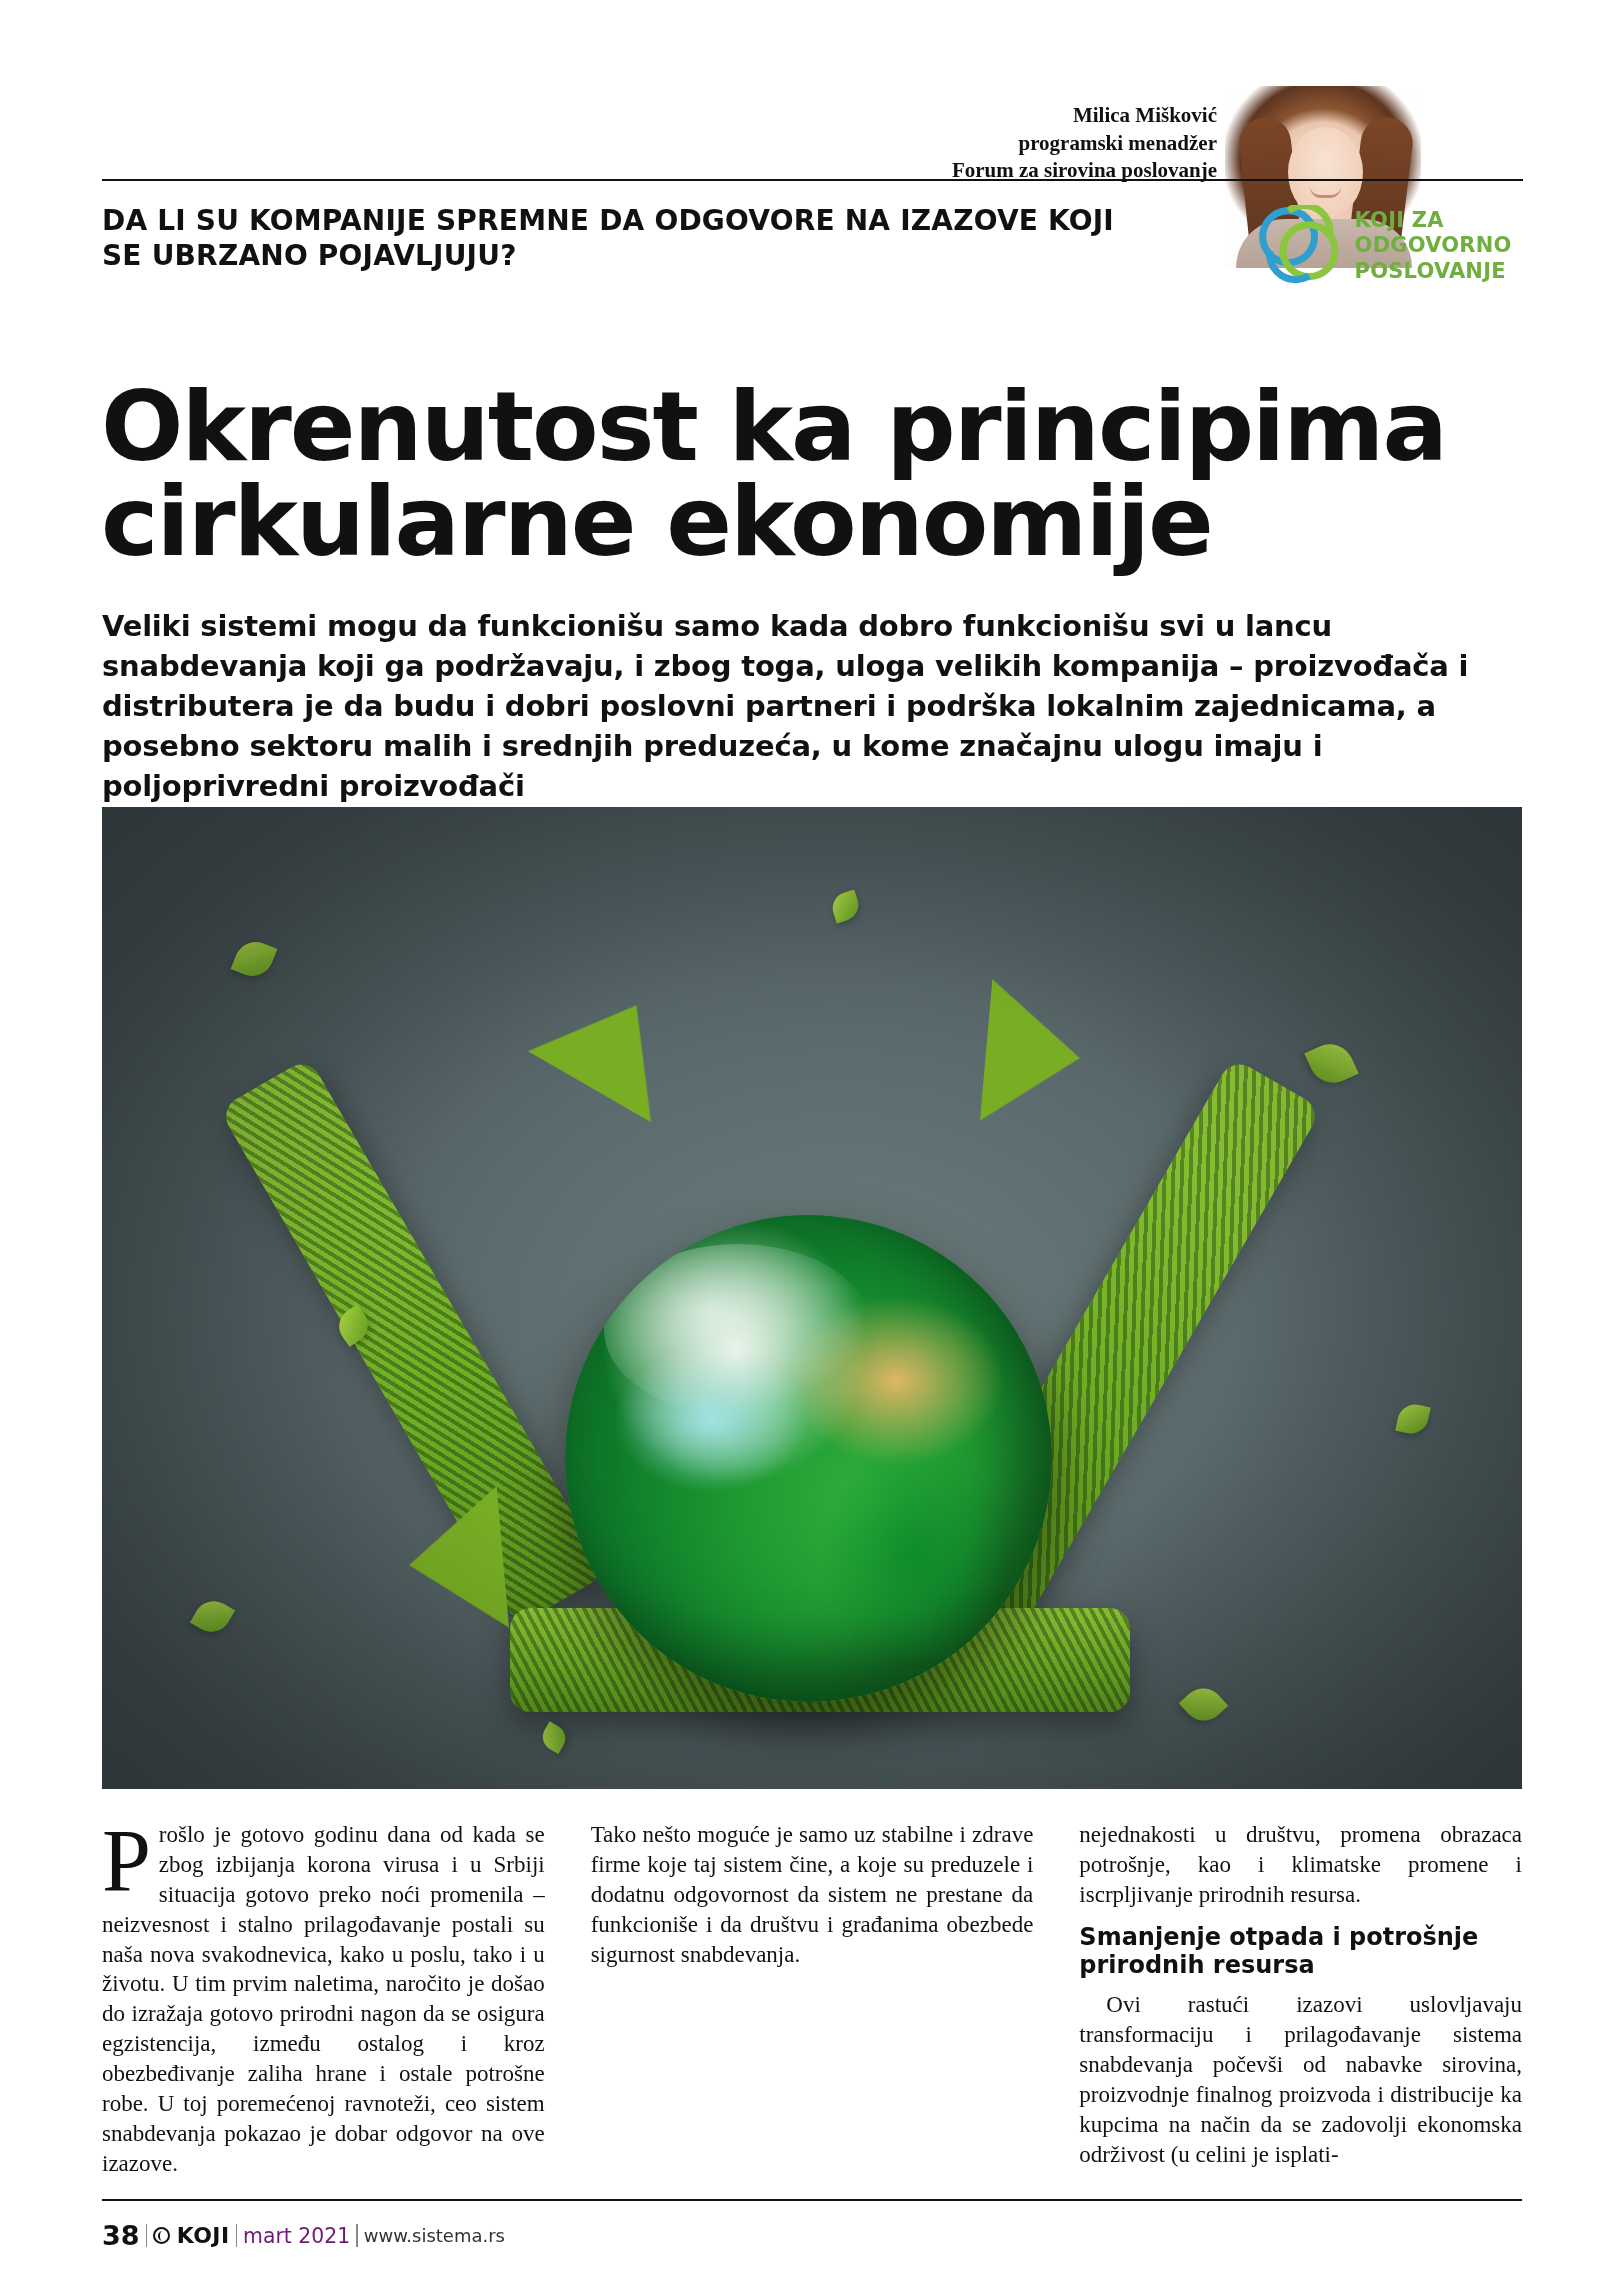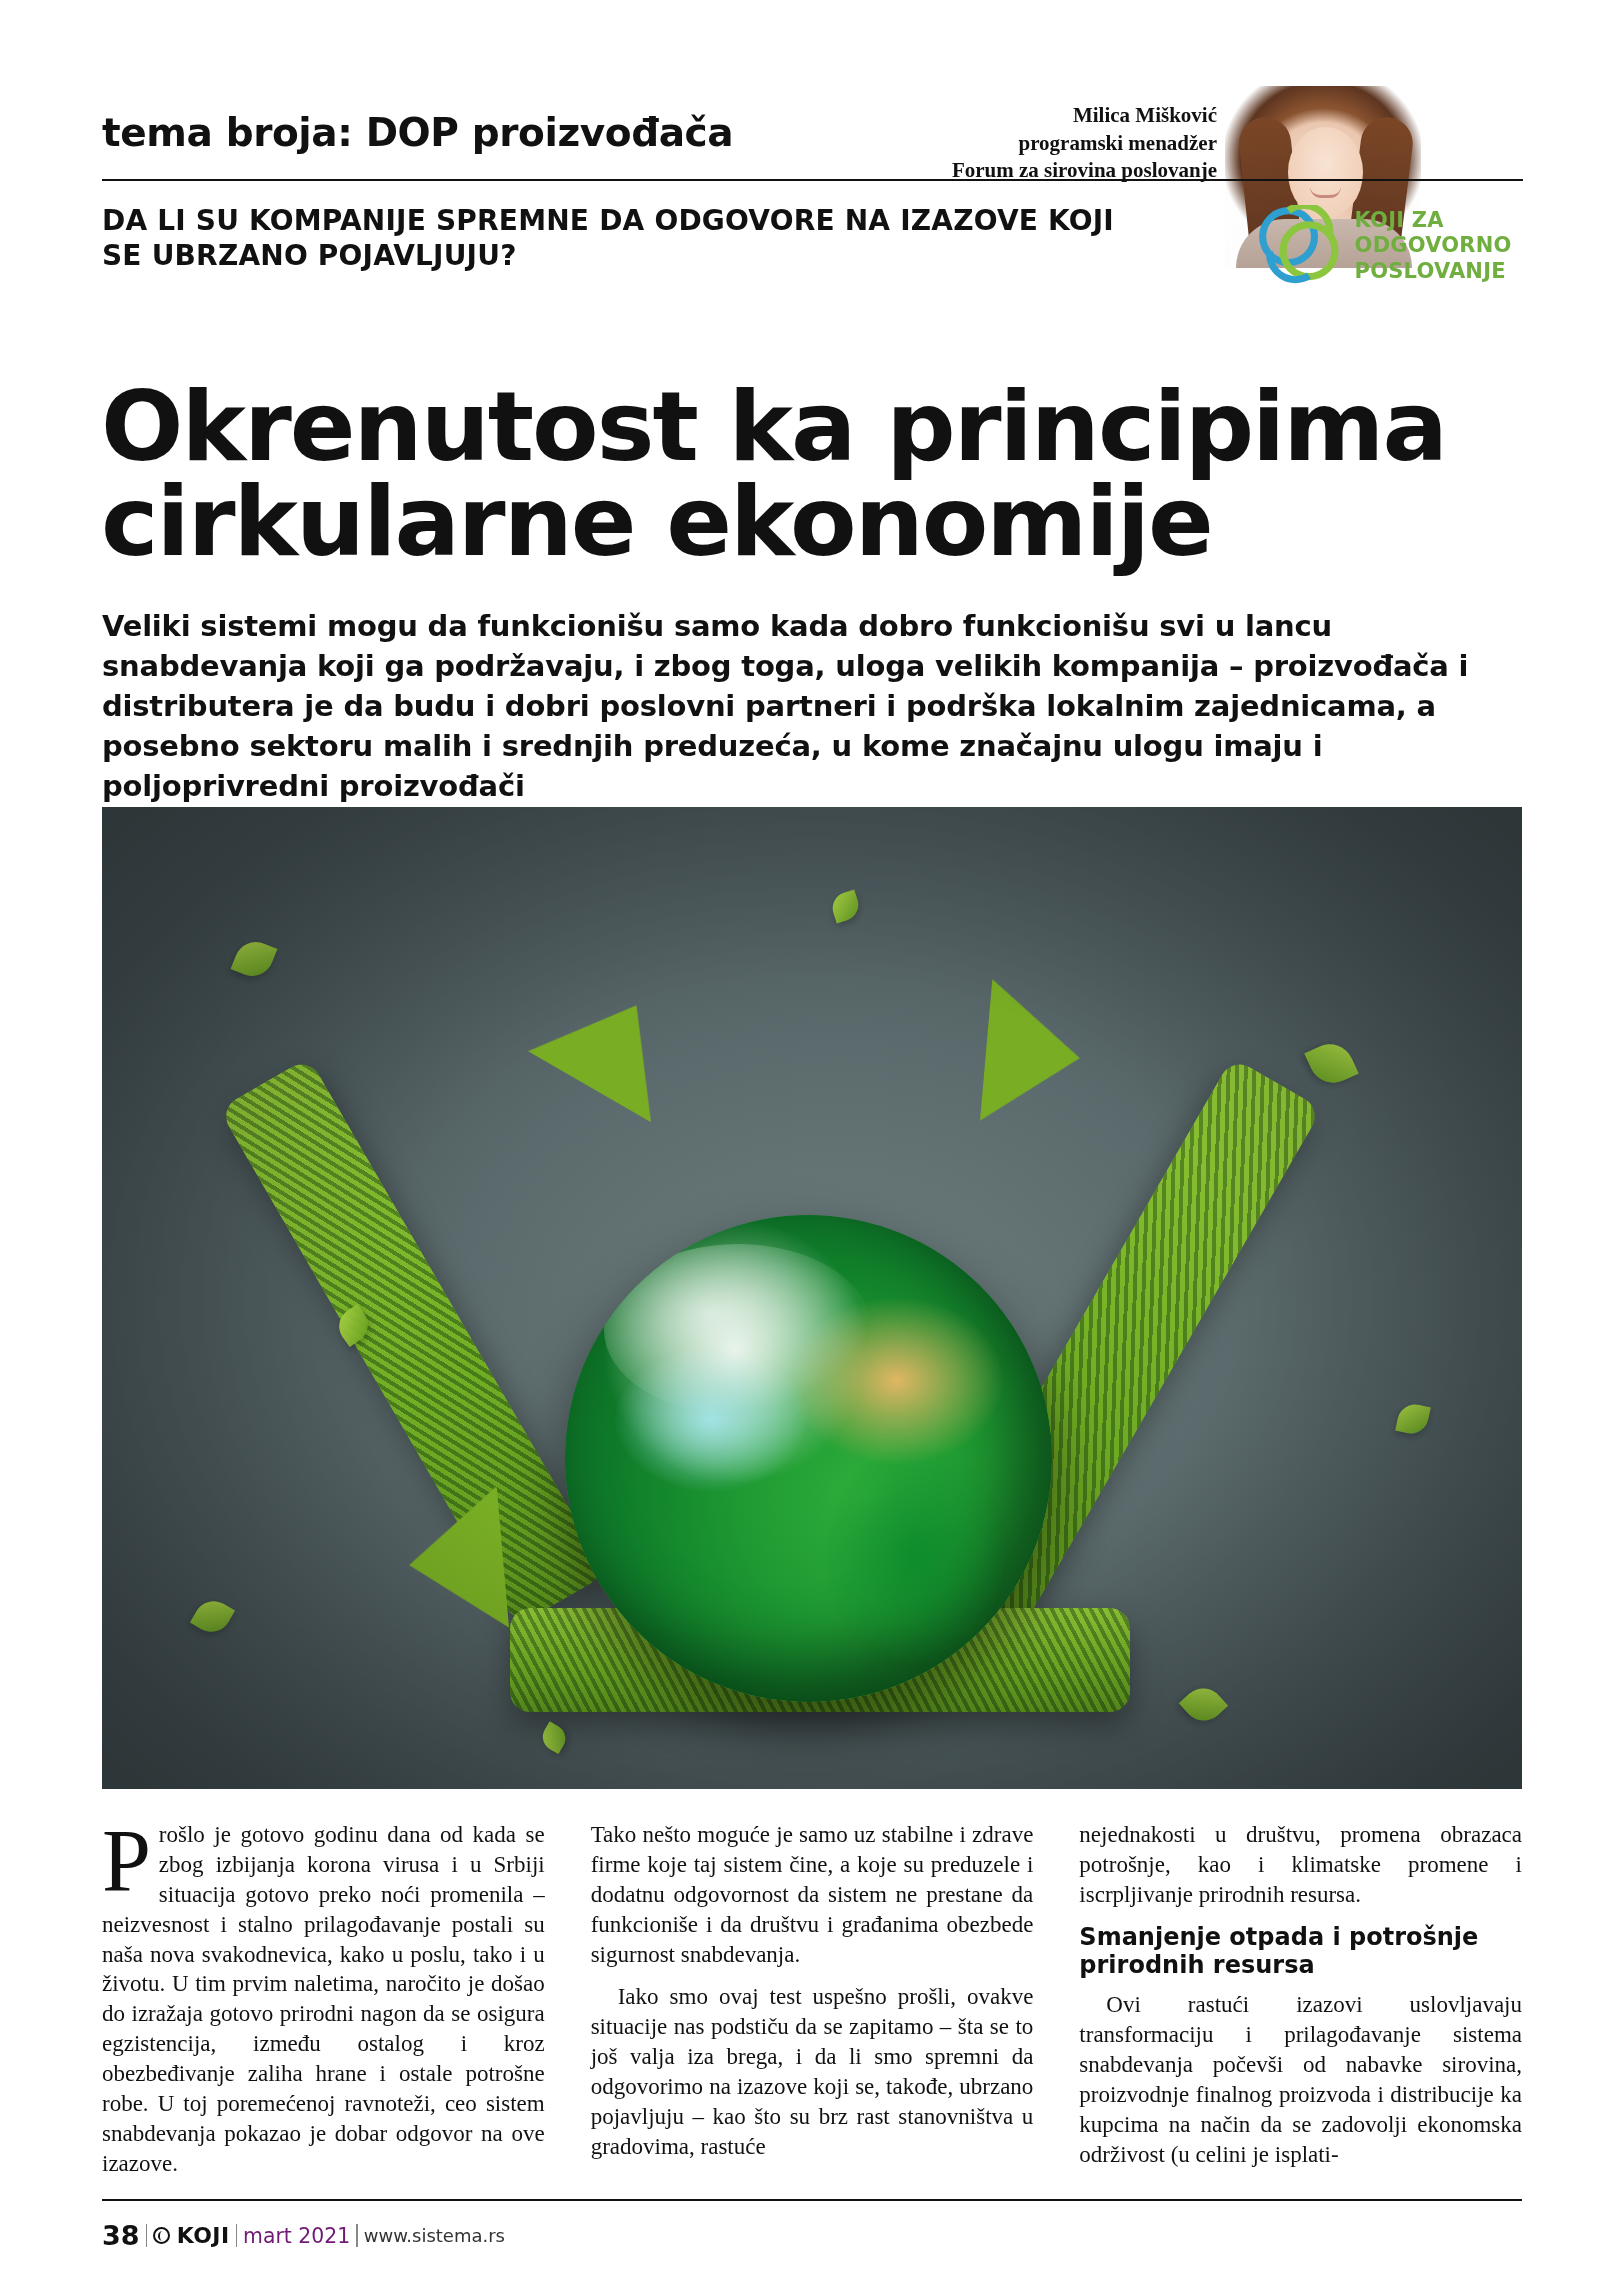--- a/index.html
+++ b/index.html
@@ -362,24 +362,20 @@
   }
   .foot-date { font-size: 20.4px; color: #701a75; }
   .foot-url { font-size: 18px; color: #333; }
 </style>
 </head>
 <body>
 
 <div class="page">
 
   <div class="header">
-    <div class="kicker">
-      <span class="kicker-light">tema broja:</span>
-      <span class="kicker-strong">DOP proizvođača</span>
-    </div>
 
     <div class="byline">
       <div class="nm">Milica Mišković</div>
       <div class="role">programski menadžer</div>
       <div class="org">Forum za sirovina poslovanje</div>
     </div>
 
     <div class="portrait">
       <div class="photo-bg"></div>
       <div class="hair-l"></div>
@@ -438,21 +434,20 @@
 
     <div class="vignette"></div>
   </div>
 
   <div class="body-cols">
     <div class="col">
       <p class="first dropcap">Prošlo je gotovo godinu dana od kada se zbog izbijanja korona virusa i u Srbiji situacija gotovo preko noći promenila – neizvesnost i stalno prilagođavanje postali su naša nova svakodnevica, kako u poslu, tako i u životu. U tim prvim naletima, naročito je došao do izražaja gotovo prirodni nagon da se osigura egzistencija, između ostalog i kroz obezbeđivanje zaliha hrane i ostale potrošne robe. U toj poremećenoj ravnoteži, ceo sistem snabdevanja pokazao je dobar odgovor na ove izazove.</p>
     </div>
     <div class="col">
       <p class="first">Tako nešto moguće je samo uz stabilne i zdrave firme koje taj sistem čine, a koje su preduzele i dodatnu odgovornost da sistem ne prestane da funkcioniše i da društvu i građanima obezbede sigurnost snabdevanja.</p>
-      <p>Iako smo ovaj test uspešno prošli, ovakve situacije nas podstiču da se zapitamo – šta se to još valja iza brega, i da li smo spremni da odgovorimo na izazove koji se, takođe, ubrzano pojavljuju – kao što su brz rast stanovništva u gradovima, rastuće</p>
     </div>
     <div class="col">
       <p class="first">nejednakosti u društvu, promena obrazaca potrošnje, kao i klimatske promene i iscrpljivanje prirodnih resursa.</p>
       <div class="subhead">Smanjenje otpada i potrošnje prirodnih resursa</div>
       <p>Ovi rastući izazovi uslovljavaju transformaciju i prilagođavanje sistema snabdevanja počevši od nabavke sirovina, proizvodnje finalnog proizvoda i distribucije ka kupcima na način da se zadovolji ekonomska održivost (u celini je isplati-</p>
     </div>
   </div>
 
   <div class="footer-rule"></div>
   <div class="footer">

